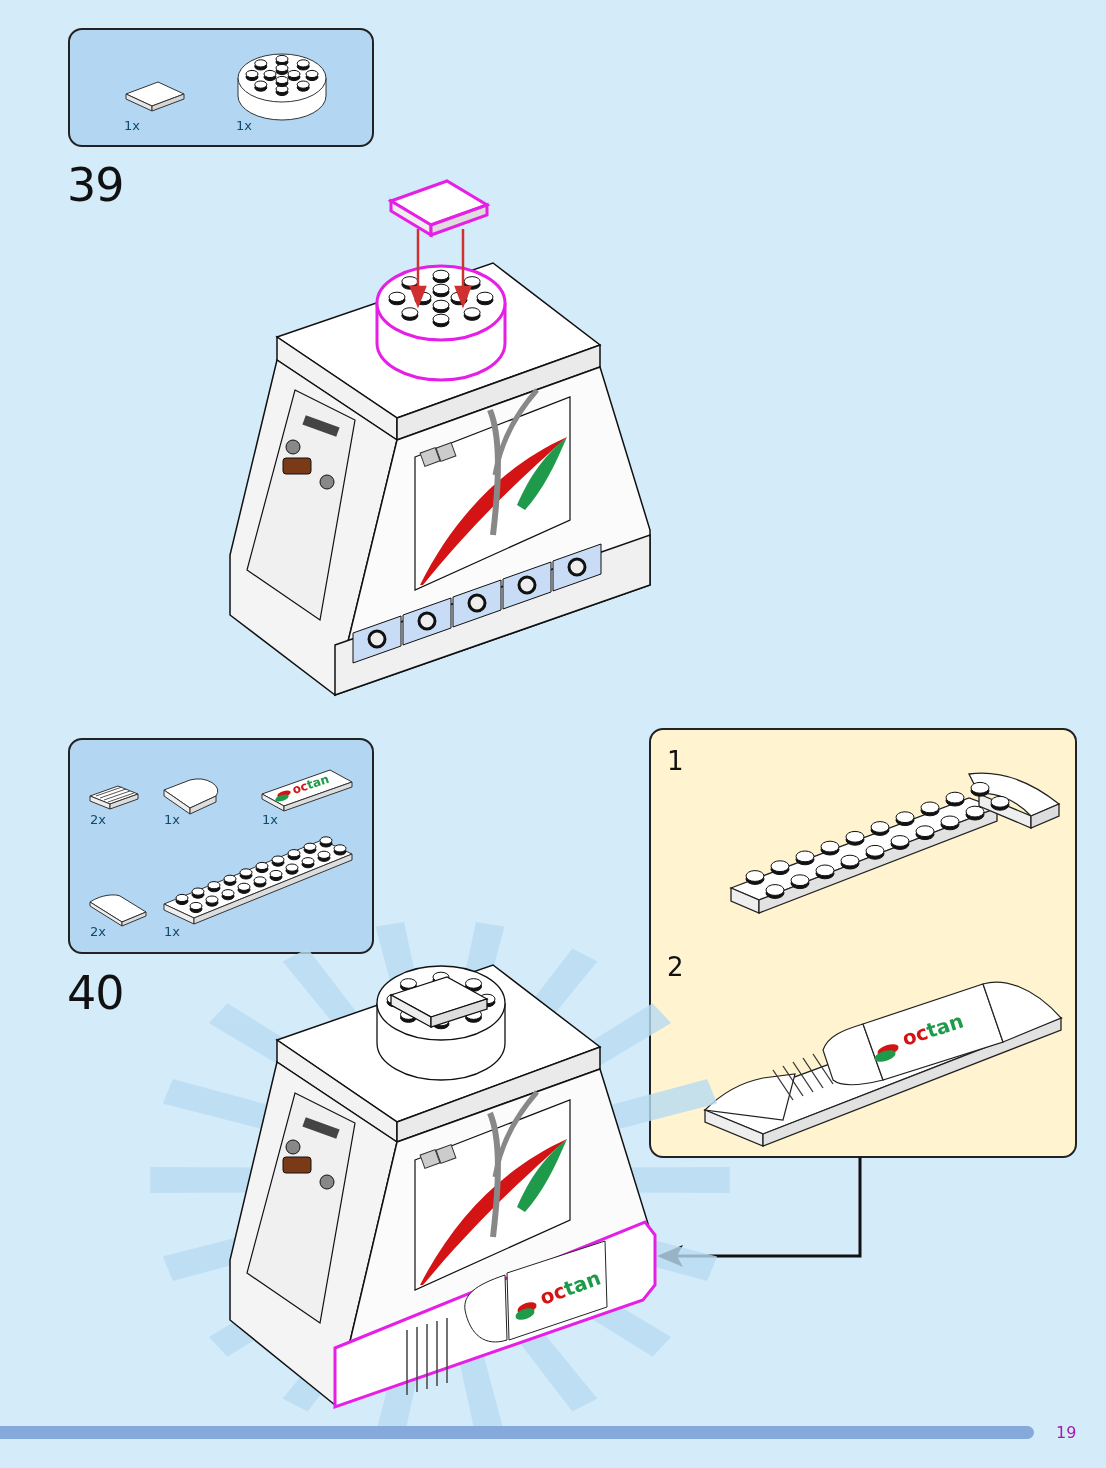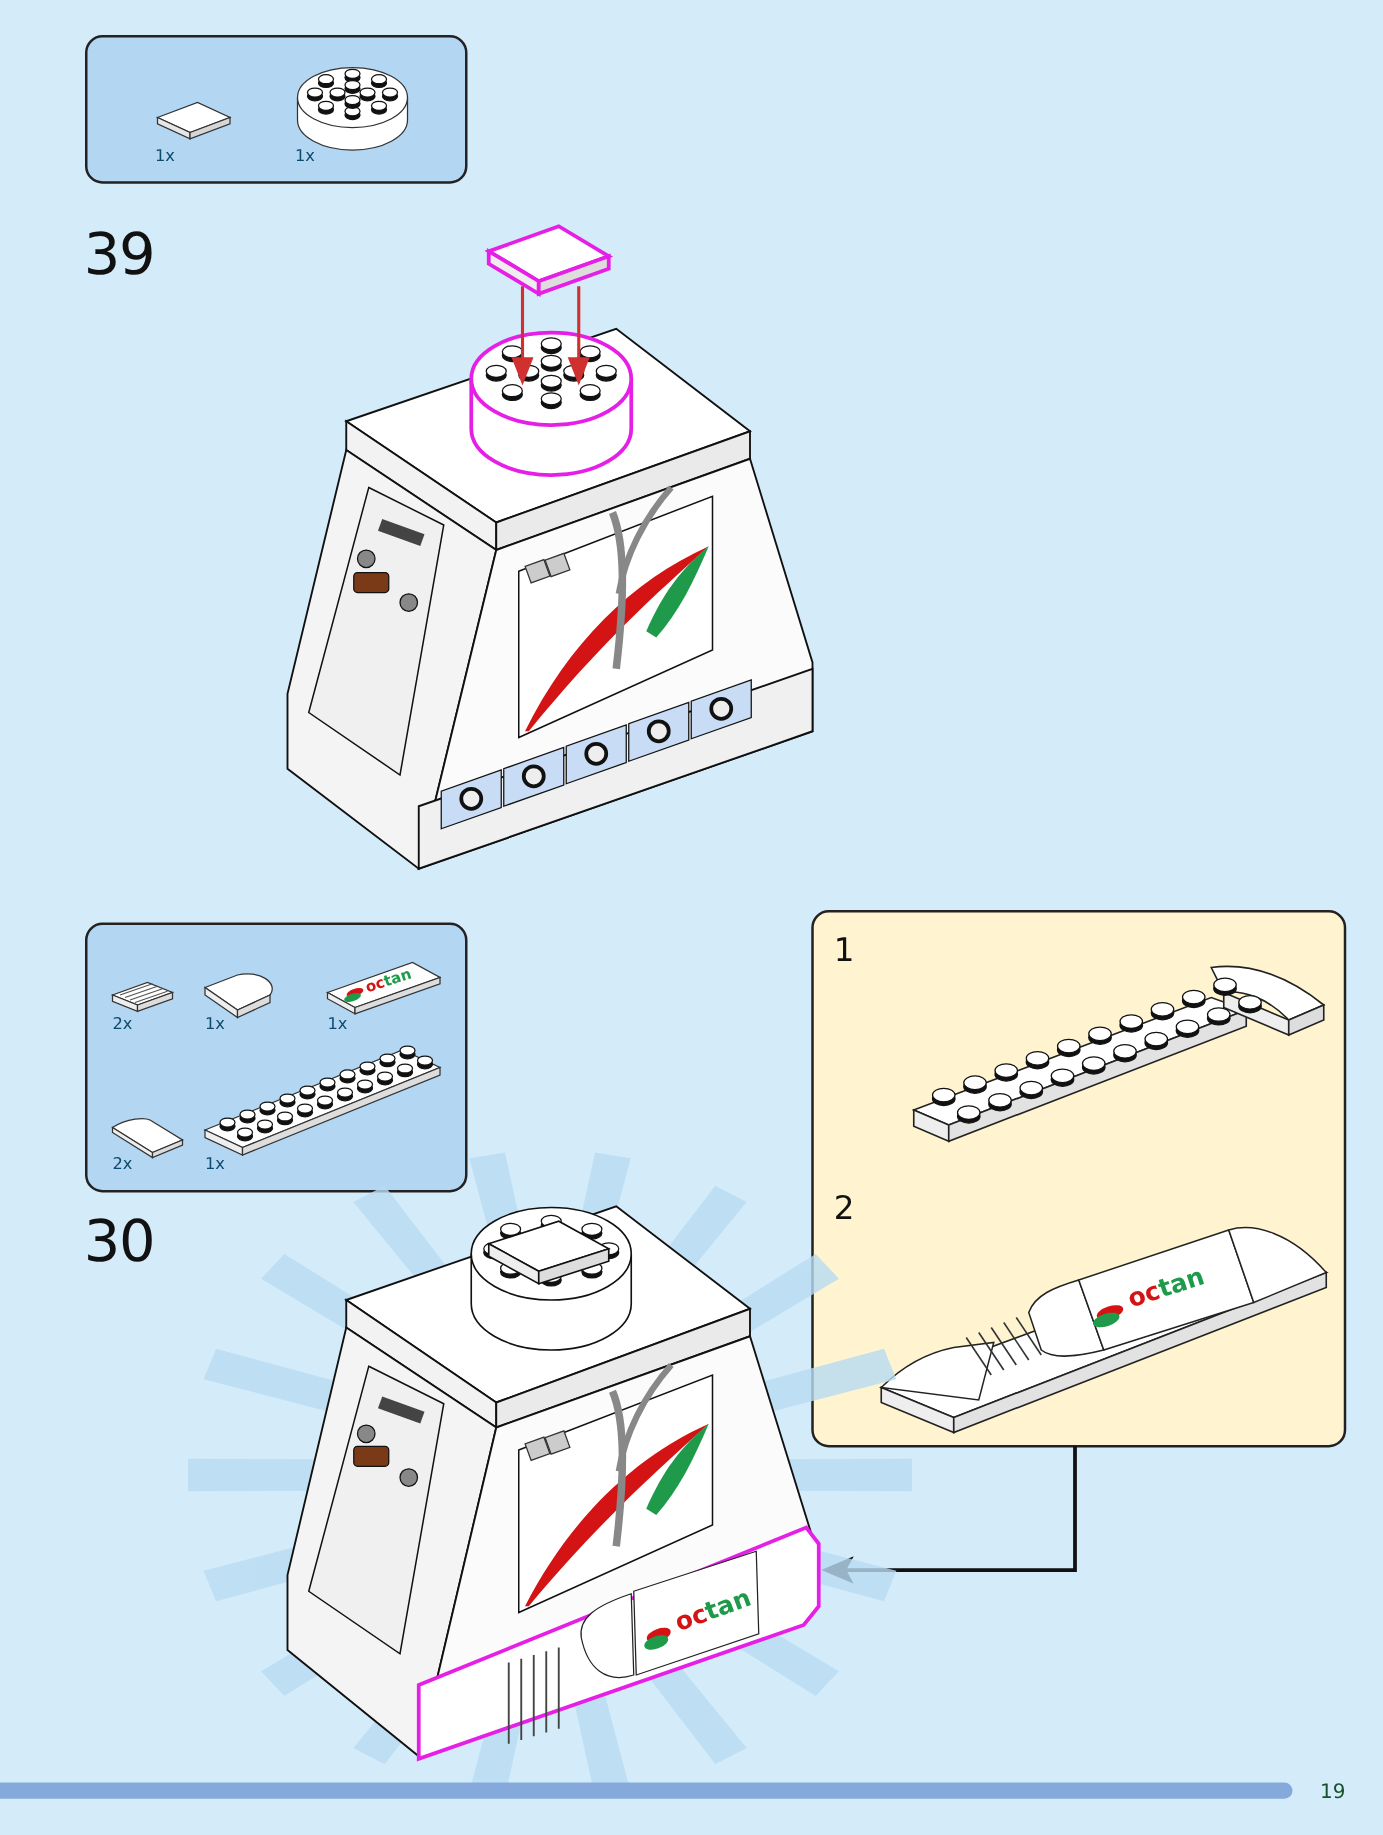--- a/index.html
+++ b/index.html
@@ -3,21 +3,21 @@
 <meta charset="utf-8">
 <style>
   html,body{margin:0;padding:0;}
   body{width:1106px;height:1468px;background:#d4ebfa;position:relative;overflow:hidden;font-family:"DejaVu Sans",sans-serif;color:#111;}
   .parts-box{position:absolute;background:#b3d6f2;border:2px solid #222;border-radius:14px;box-sizing:border-box;}
   .qty{position:absolute;font-size:13px;color:#0c4a6e;}
   .step-num{position:absolute;font-size:46px;font-weight:500;color:#111;letter-spacing:-1px;}
   .sub-box{position:absolute;background:#fff4cf;border:2px solid #222;border-radius:14px;box-sizing:border-box;}
   .sub-num{position:absolute;font-size:26px;color:#111;}
   .page-bar{position:absolute;left:0;top:1426px;width:1034px;height:13px;background:#86a9dc;border-radius:0 7px 7px 0;}
-  .page-num{position:absolute;left:1056px;top:1423px;font-size:16px;color:#14532d;}
+  .page-num{position:absolute;left:1056px;top:1423px;font-size:16px;color:#a21caf;}
   svg{position:absolute;overflow:visible;}
 </style>
 </head>
 <body>
 
 <div class="parts-box" style="left:68px;top:28px;width:306px;height:119px;">
   <svg style="left:52px;top:50px;" width="70" height="40" viewBox="0 0 70 40">
     <polygon points="4,14 36,2 62,14 30,26" fill="#fff" stroke="#333" stroke-width="1"></polygon>
     <polygon points="4,14 30,26 30,31 4,19" fill="#e6e6e6" stroke="#333" stroke-width="1"></polygon>
     <polygon points="30,26 62,14 62,19 30,31" fill="#d6d6d6" stroke="#333" stroke-width="1"></polygon>
@@ -74,21 +74,21 @@
         </g>
         <g>
           <ellipse cx="48" cy="27" rx="6" ry="3.5999999999999996" fill="#111"></ellipse>
           <ellipse cx="48" cy="24" rx="6" ry="3.5999999999999996" fill="#fff" stroke="#111"></ellipse>
         </g>
       </g>
   </svg>
   <span class="qty" style="left:166px;top:88px;">1x</span>
 </div>
 
-<div class="step-num" style="left:67px;top:176px;">39</div>
+<div class="step-num" style="left:67px;top:158px;">39</div>
 
 <svg style="left:225px;top:175px;" width="430" height="540" viewBox="0 0 430 540">
 
   <polygon points="52,162 268,88 375,170 172,243" fill="#fff" stroke="#111" stroke-width="1.5"></polygon>
 
   <polygon points="52,162 172,243 172,265 52,185" fill="#f2f2f2" stroke="#111" stroke-width="1.5"></polygon>
   <polygon points="172,243 375,170 375,192 172,265" fill="#eaeaea" stroke="#111" stroke-width="1.5"></polygon>
 
   <polygon points="52,185 172,265 110,520 5,440 5,380" fill="#f4f4f4" stroke="#111" stroke-width="1.5"></polygon>
 
@@ -314,21 +314,21 @@
         </g>
         <g>
           <ellipse cx="178" cy="25.4" rx="6" ry="3.5999999999999996" fill="#111"></ellipse>
           <ellipse cx="178" cy="22.4" rx="6" ry="3.5999999999999996" fill="#fff" stroke="#111"></ellipse>
         </g>
       </g>
   </svg>
   <span class="qty" style="left:94px;top:184px;">1x</span>
 </div>
 
-<div class="step-num" style="left:67px;top:966px;">30</div>
+<div class="step-num" style="left:67px;top:966px;">40</div>
 
 <div class="sub-box" style="left:649px;top:728px;width:428px;height:430px;">
   <span class="sub-num" style="left:16px;top:16px;">1</span>
   <svg style="left:78px;top:38px;" width="340" height="160" viewBox="0 0 340 160">
     <polygon points="2,120 240,30 268,40 30,132" fill="#fff" stroke="#222" stroke-width="1.3"></polygon>
     <polygon points="2,120 30,132 30,145 2,133" fill="#eee" stroke="#222" stroke-width="1.3"></polygon>
     <polygon points="30,132 268,40 268,53 30,145" fill="#e2e2e2" stroke="#222" stroke-width="1.3"></polygon>
     <path d="M240,6 C270,2 300,12 330,36 L302,48 C285,30 265,24 250,26 Z" fill="#fff" stroke="#222" stroke-width="1.3"></path>
     <polygon points="250,26 302,48 302,60 250,38" fill="#eee" stroke="#222" stroke-width="1.3"></polygon>
     <polygon points="302,48 330,36 330,48 302,60" fill="#ddd" stroke="#222" stroke-width="1.3"></polygon>

